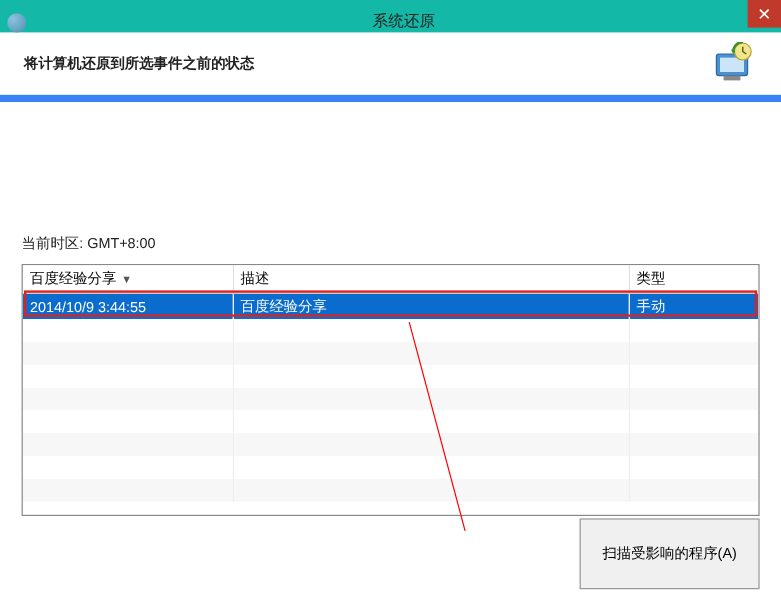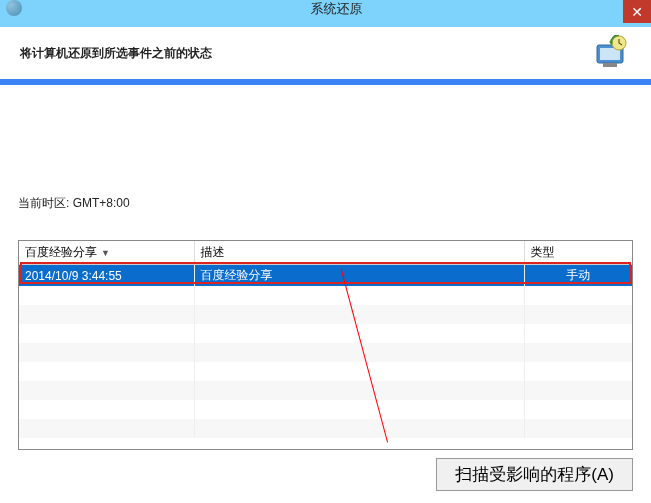--- a/index.html
+++ b/index.html
@@ -1,40 +1,40 @@
 <!DOCTYPE html>
 <html><head>
 <meta charset="utf-8">
 <style>
 * { margin: 0; padding: 0; box-sizing: border-box; font-family: "Microsoft YaHei", "SimSun", sans-serif; }
 body { width: 651px; height: 503px; background: #fff; overflow: hidden; }
-.titlebar { height: 27px; background: #7dd3fc; display: flex; align-items: flex-start; position: relative; }
+.titlebar { height: 27px; background: #14b8a6; display: flex; align-items: flex-end; position: relative; }
 .titlebar-icon { width: 16px; height: 16px; margin-left: 6px; background: radial-gradient(circle at 30% 30%, #8fc4e0, #4a8db0); border-radius: 50%; }
 .titlebar-text { flex: 1; text-align: center; font-size: 13px; color: #222; }
 .close-btn { width: 28px; height: 23px; background: #c0392b; color: #fff; display: flex; align-items: center; justify-content: center; font-size: 14px; cursor: pointer; position: absolute; right: 0; top: 0; }
 .header { height: 58px; padding: 12px 20px; border-bottom: 6px solid #3b82f6; display: flex; align-items: center; justify-content: space-between; background: #fff; }
 .header-title { font-size: 12px; color: #222; font-weight: bold; }
 .restore-icon { width: 42px; height: 36px; position: relative; }
 .restore-icon svg { width: 100%; height: 100%; }
 .content { padding: 0 18px; }
-.timezone { margin-top: 110px; font-size: 12px; color: #222; margin-bottom: 28px; }
+.timezone { margin-top: 110px; font-size: 12px; color: #222; margin-bottom: 8px; }
 .table-wrapper { border: 1px solid #888; height: 210px; overflow: auto; background: #fff; }
 table { width: 100%; border-collapse: collapse; table-layout: fixed; }
 thead th { font-size: 12px; font-weight: normal; text-align: left; padding: 3px 6px; border-right: 1px solid #ddd; border-bottom: 1px solid #ccc; background: #fff; position: relative; }
 thead th:last-child { border-right: none; }
 .sort-arrow { font-size: 9px; color: #555; margin-left: 4px; }
 tbody tr { height: 19px; border-radius: 10px; }
 tbody tr:nth-child(odd) { background: #f7f7f7; }
 tbody tr:nth-child(even) { background: #fff; }
 tbody td { font-size: 12px; padding: 2px 6px; border-right: 1px solid #eee; overflow: hidden; white-space: nowrap; }
-tbody td:last-child { border-right: none; text-align: center; }
+tbody td:last-child { border-right: none; }
 tbody tr.selected { background: #0a6ccc !important; color: #fff; }
 .highlight-box { border: 2px solid #d22; position: absolute; pointer-events: none; }
 .footer { position: absolute; bottom: 12px; right: 18px; }
-.scan-btn { font-size: 17px; padding: 4px 18px; background: #f0f0f0; border: 1px solid #999; cursor: pointer; }
+.scan-btn { font-size: 12px; padding: 20px 18px; background: #f0f0f0; border: 1px solid #999; cursor: pointer; }
 .red-line { position: absolute; top: 268px; left: 341px; width: 180px; height: 1px; background: #f00; transform-origin: left center; transform: rotate(75deg); pointer-events: none; }
 .col1 { width: 175px; }
 .col2 { width: 330px; }
 .col3 { width: auto; }
 </style>
 </head>
 <body>
 
 <div class="titlebar">
   <div class="titlebar-icon"></div>

